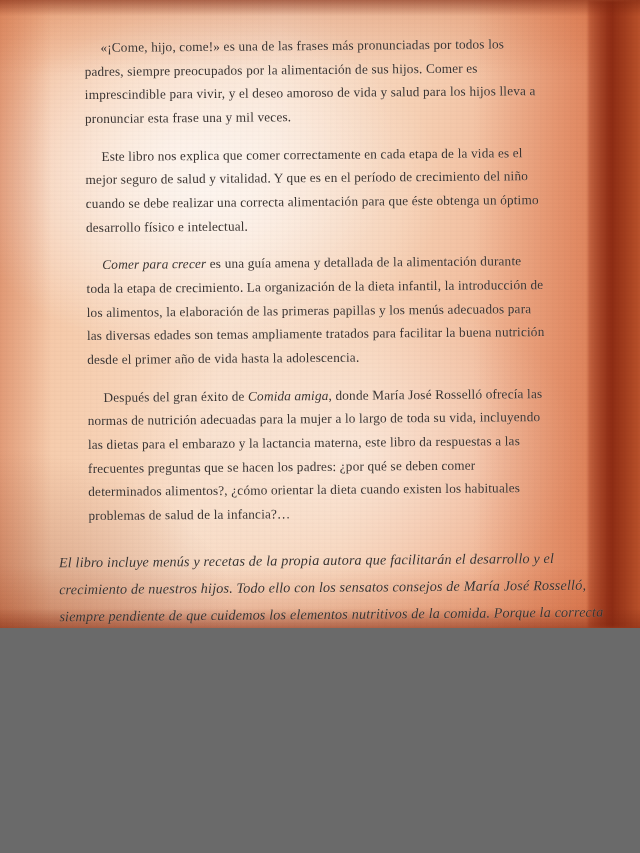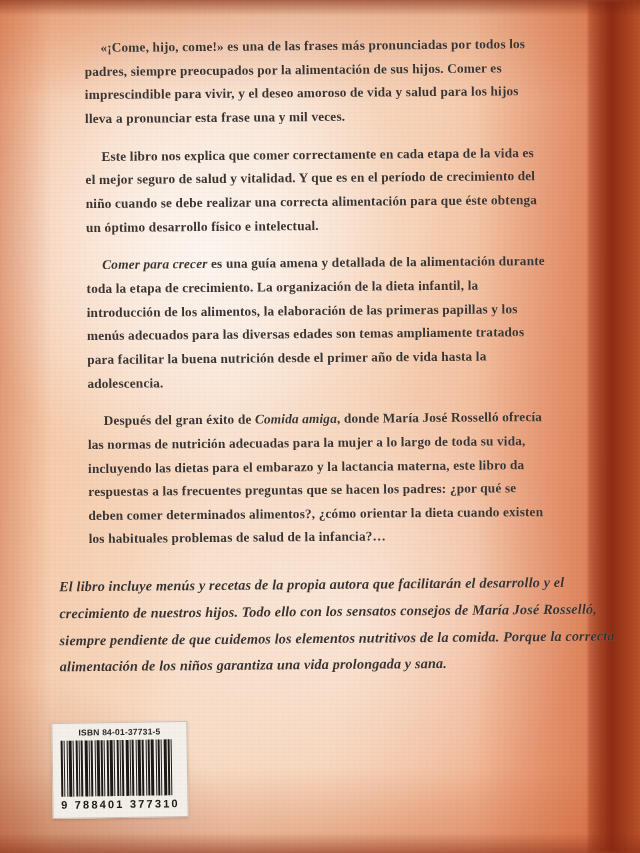--- a/index.html
+++ b/index.html
@@ -3,25 +3,24 @@
 <meta charset="utf-8">
 <style>
   html, body {
     margin: 0;
     padding: 0;
     background: #6a6a6a;
   }
   #page {
     position: relative;
     width: 640px;
-    height: 853px;
+    height: 628px;
     overflow: hidden;
     font-family: "Liberation Serif", serif;
     background: #e8a882;
-    font-weight: bold;
   }
 
   
   .bg-base {
     position: absolute;
     inset: 0;
     background:
       radial-gradient(ellipse 60% 45% at 32% 30%, rgba(255,255,255,0.62), rgba(255,255,255,0) 62%),
       radial-gradient(ellipse 55% 40% at 55% 72%, rgba(255,255,255,0.48), rgba(255,255,255,0) 66%),
       linear-gradient(100deg, #f2b894 0%, #f6cdae 18%, #f8dcc6 38%, #f6d0b4 58%, #f0b391 78%, #e79a74 100%);

